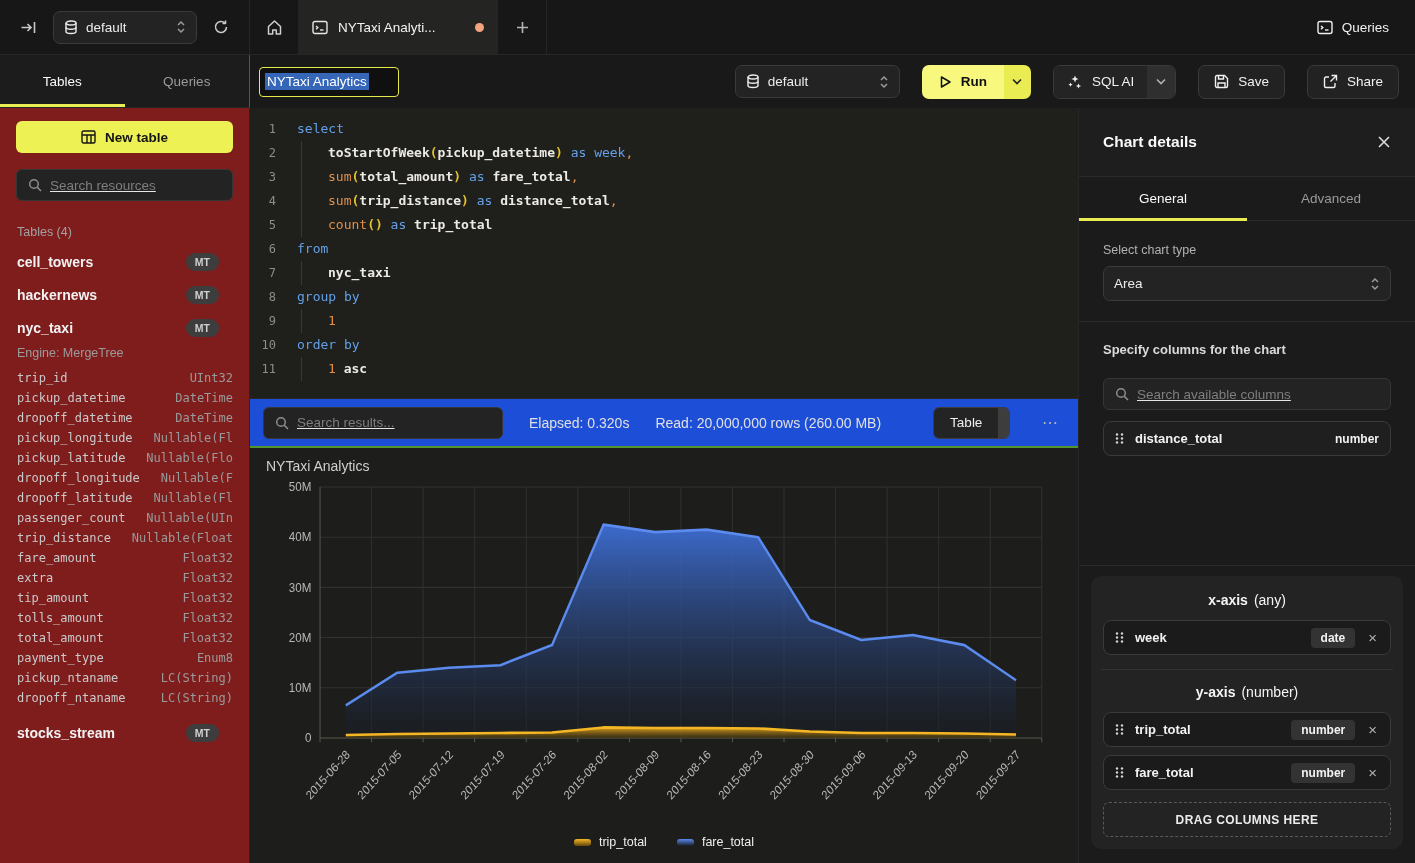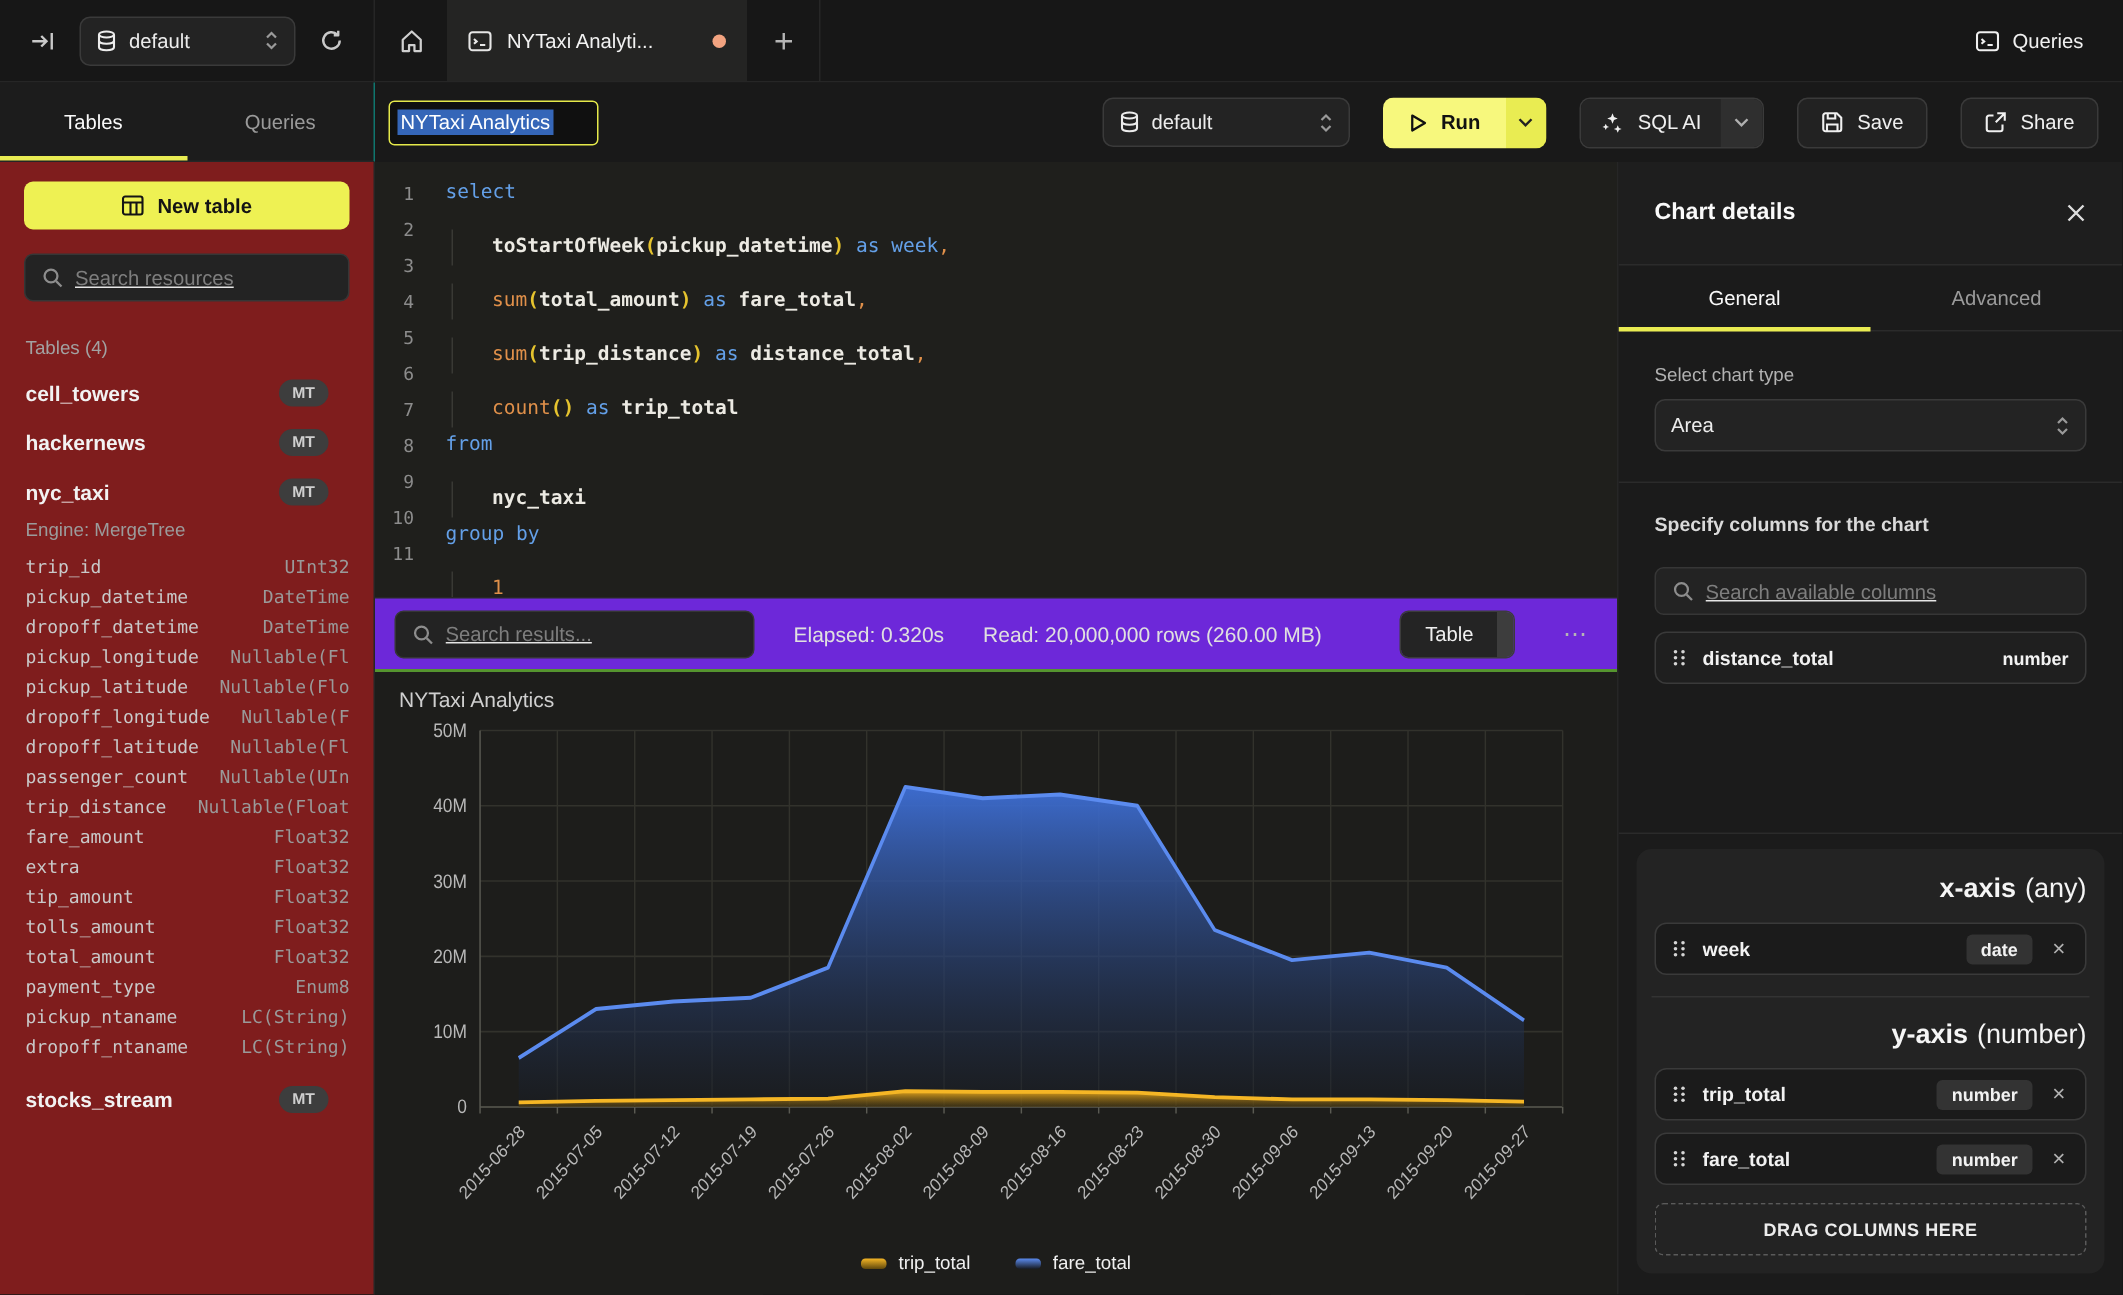--- a/index.html
+++ b/index.html
@@ -63,31 +63,31 @@
   .col-name { color:#c9c9c9; }
   .col-type { color:#9a9a9a; white-space:nowrap; }
 
   
   .main { flex:1; min-width:0; display:flex; flex-direction:column; background:#1f1f1c; }
   .editor { height:290px; display:flex; padding-top:9px; overflow:hidden; background:#1f1f1c; flex:0 0 auto; cursor:text; }
   .gutter { width:38px; text-align:right; padding-right:12px; color:#8c8c8c; font-family:"DejaVu Sans Mono",monospace; font-size:12px; flex:0 0 auto; }
   .gutter div { height:24px; line-height:24px; }
   .code { flex:1; font-family:"DejaVu Sans Mono",monospace; font-size:13px; }
   .code-line { height:24px; line-height:24px; position:relative; padding-left:9px; white-space:pre; }
-  .code-line.indented { padding-left:40px;margin-top:12px; }
+  .code-line.indented { padding-left:40px; }
   .code-line.indented::before { content:""; position:absolute; left:13px; top:0; bottom:0; border-left:1px solid #393934; }
   .tk-kw { color:#64a0e8; }
   .tk-fn { color:#e0904a; }
   .tk-id { color:#eceae3; font-weight:bold; }
   .tk-pr { color:#e5c32e; font-weight:bold; }
   .tk-num { color:#e0904a; }
   .tk-pun { color:#e0904a; }
 
   
-  .results-bar { height:48px; background:#6d28d9; border-top:1px solid #282828; display:flex; align-items:center; gap:26px; padding:0 13px; flex:0 0 auto; }
+  .results-bar { height:48px; background:#1d4ed8; border-top:1px solid #282828; display:flex; align-items:center; gap:26px; padding:0 13px; flex:0 0 auto; }
   .results-bar .search-box { margin:0; width:240px; }
   .stat { color:#e0e0e0; font-size:14px; white-space:nowrap; }
   .res-spacer { flex:1; }
   .seg-ctl { display:flex; height:32px; border:1px solid #3c3c3c; border-radius:6px; overflow:hidden; }
   .seg { padding:0 16px; display:flex; align-items:center; color:#f0f0f0; background:#242424; cursor:pointer; font-size:13.5px; }
   .seg.active { background:#3d3d3d; }
   .more-btn { color:#b5b5b5; font-size:16px; letter-spacing:1px; background:none; border:none; cursor:pointer; padding:4px 6px; }
   .green-divider { height:2px; background:#55952f; flex:0 0 auto; }
 
   
@@ -115,21 +115,21 @@
   .p-divider { height:1px; background:#2b2b2b; margin:20px -24px 0; flex:0 0 auto; }
   .cols-label { color:#dadada; font-size:13px; font-weight:bold; margin:20px 0 21px; }
   .chip { height:35px; border:1px solid #3a3a3a; border-radius:8px; background:#1f1f1f; display:flex; align-items:center; gap:11px; padding:0 11px; margin-bottom:8px; }
   .chip-name { color:#f2f2f2; font-size:13px; font-weight:bold; flex:1; white-space:nowrap; overflow:hidden; }
   .chip-badge { color:#f2f2f2; font-size:12px; font-weight:bold; }
   .chip-badge.pill { background:#333333; border-radius:4px; padding:3px 10px; }
   .chip-remove { color:#b0b0b0; font-size:15px; cursor:pointer; padding:0 2px; line-height:1; }
   .chip .handle { color:#d5d5d5; cursor:grab; display:flex; flex:0 0 auto; }
   .panel-spacer { flex:1; }
   .axis-card { margin:10px 12px 14px; background:#232323; border-radius:10px; padding:12px 12px 12px; flex:0 0 auto; }
-  .axis-head { text-align:right; font-size:18px; color:#f5f5f5; margin:4px 0 12px; }
+  .axis-head { text-align:center; font-size:14px; color:#f5f5f5; margin:4px 0 12px; }
   .axis-head .axis-name { font-weight:bold; }
   .axis-head .axis-qual { margin-left:6px; }
   .axis-card .chip { background:#1b1b1b; margin-bottom:8px; }
   .axis-divider { height:1px; background:#333333; margin:14px -2px 14px; }
   .drop-zone { height:35px; border:1px dashed #5a5a5a; border-radius:6px; display:flex; align-items:center; justify-content:center; color:#ececec; font-size:12px; font-weight:bold; letter-spacing:.4px; margin-top:12px; cursor:pointer; }
   svg.ic { display:block; }
 </style>
 </head>
 <body>
 

